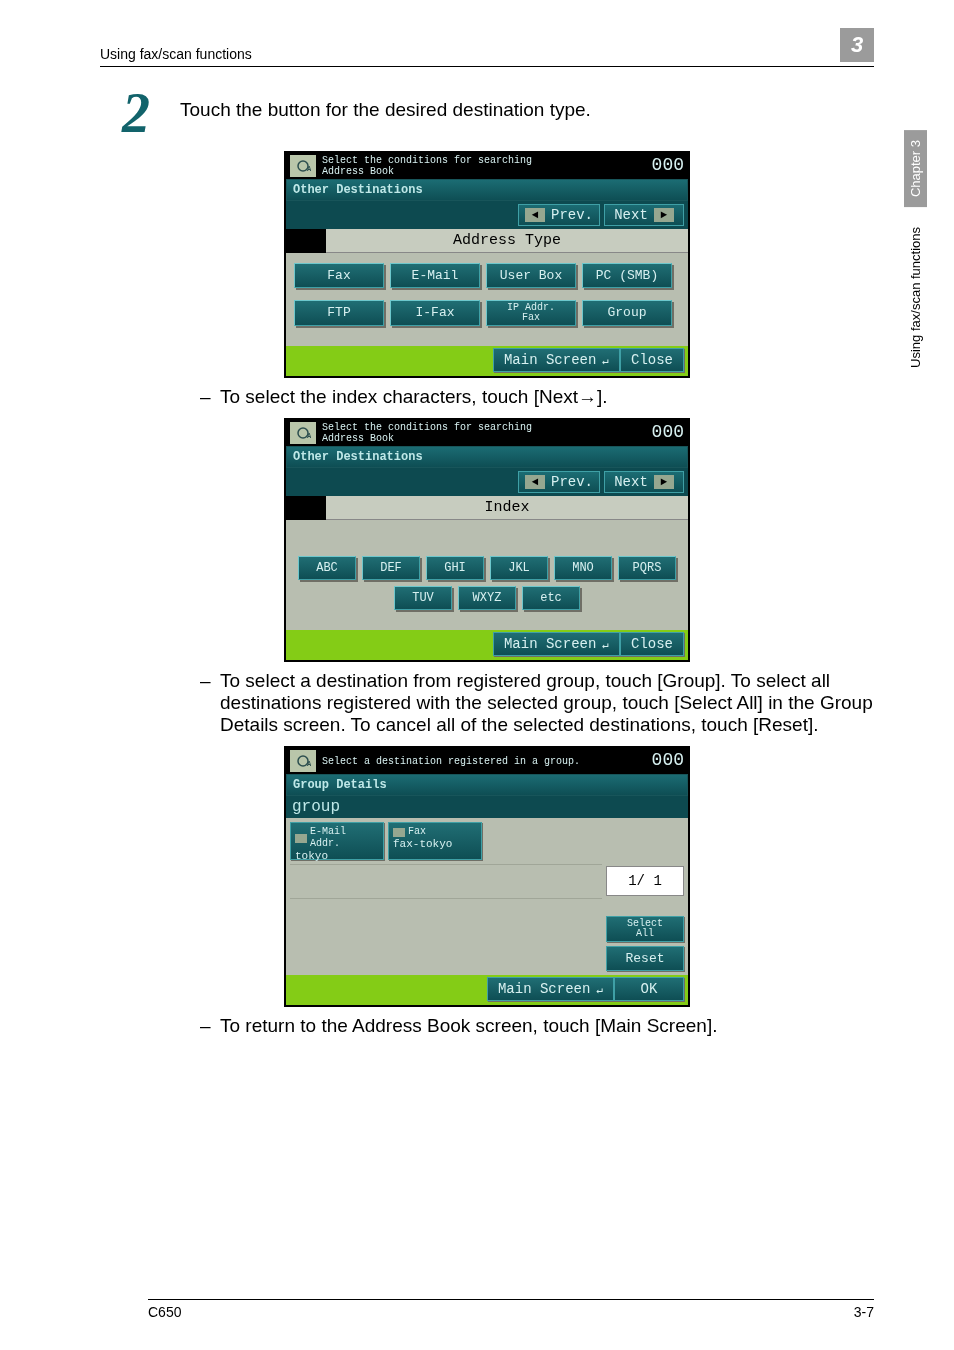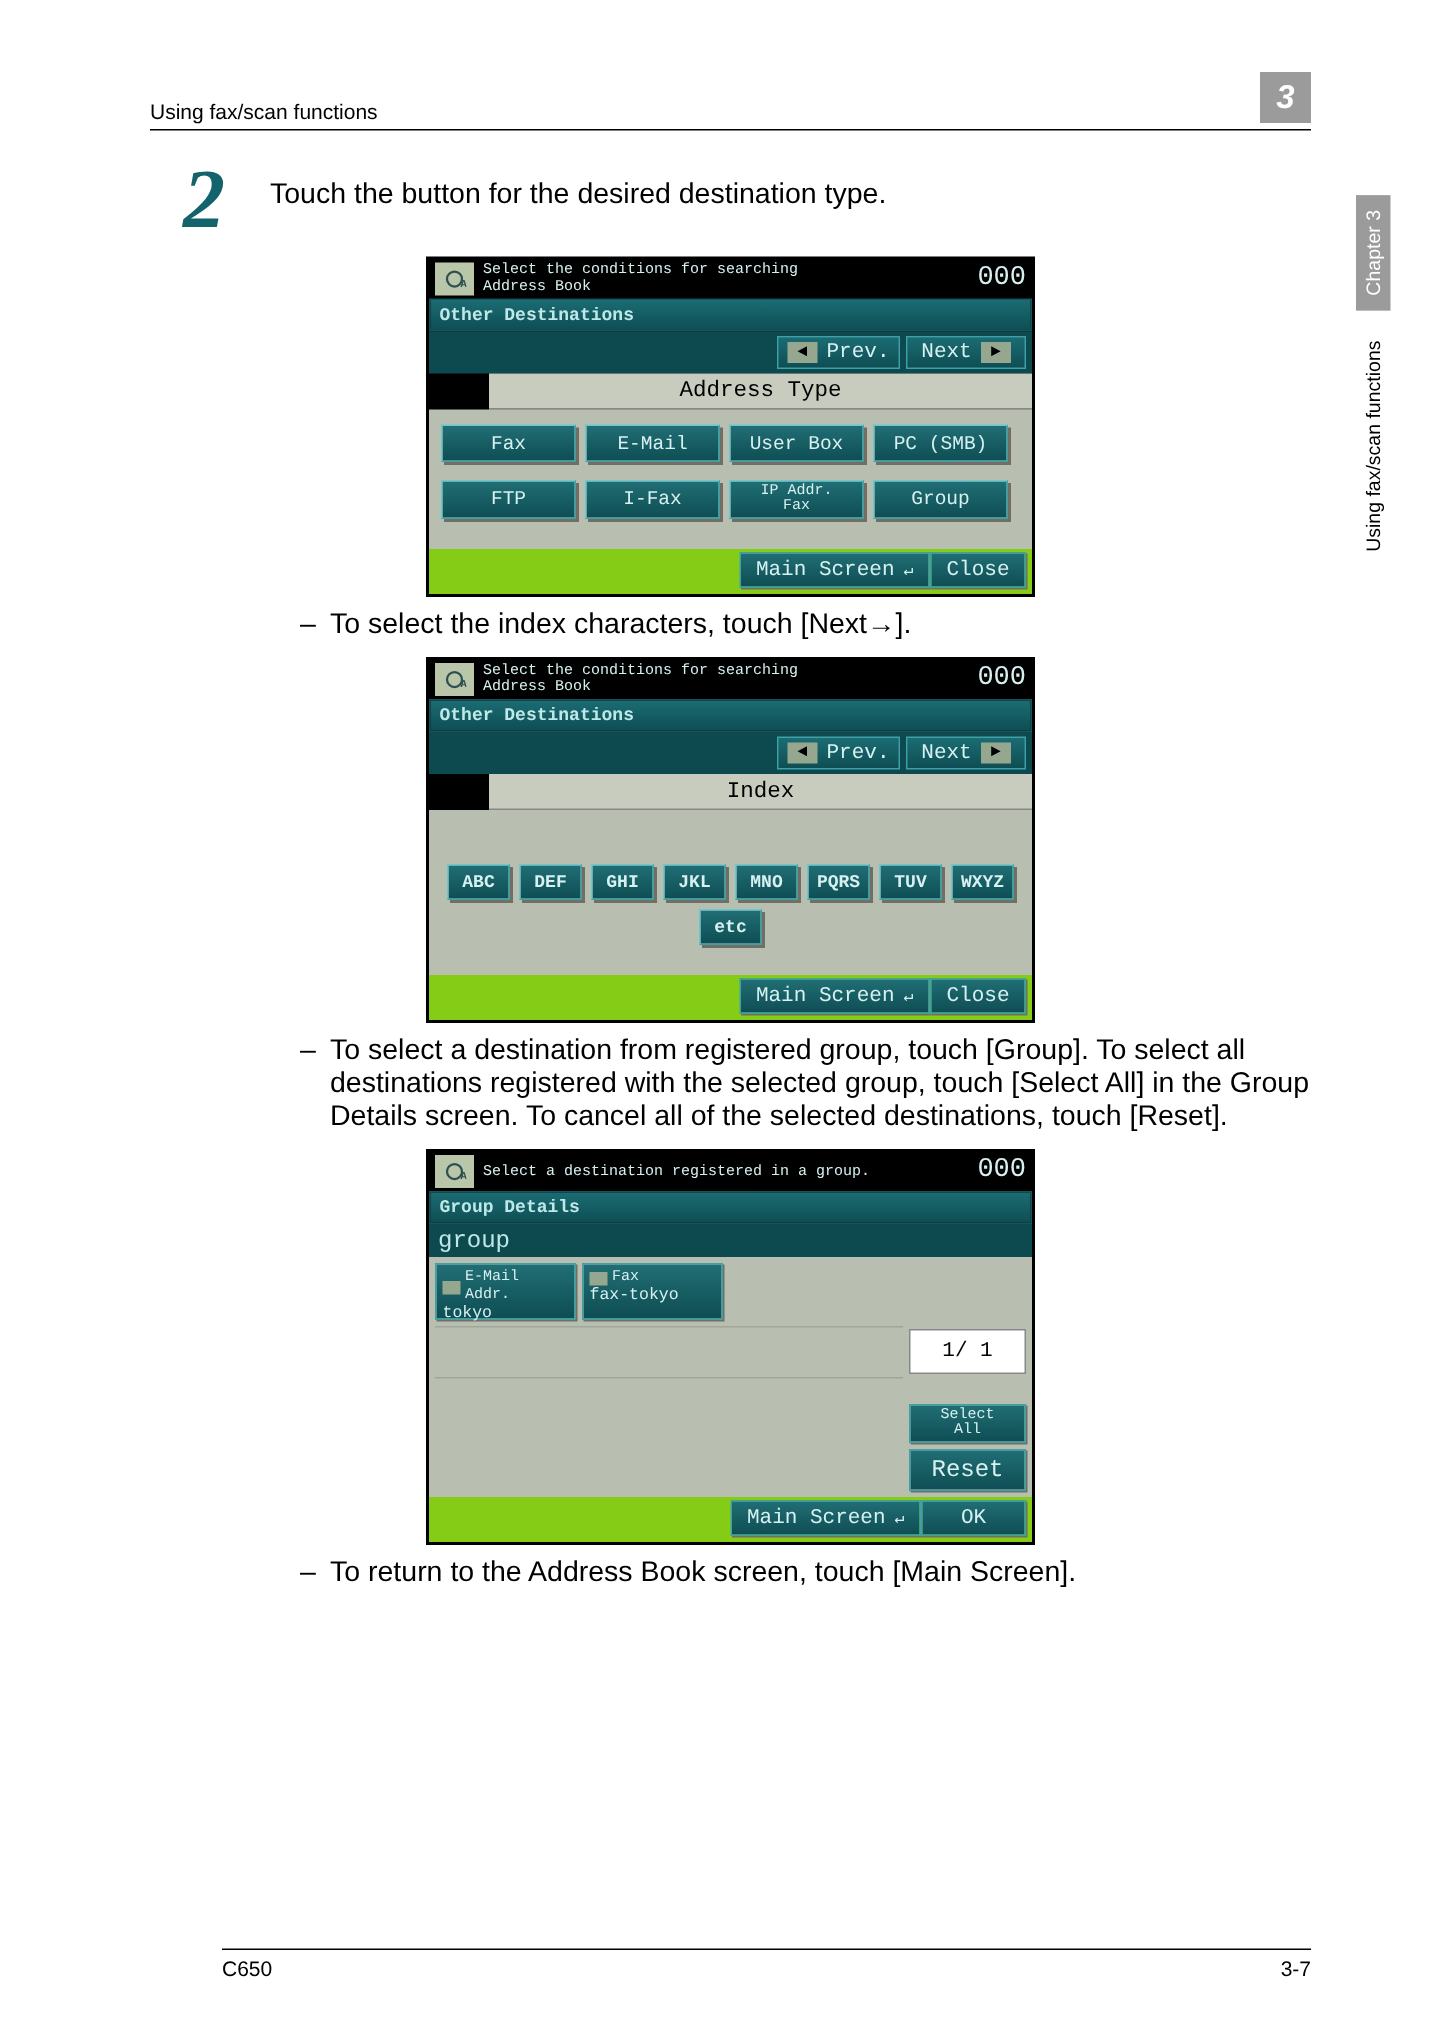--- a/index.html
+++ b/index.html
@@ -7,21 +7,21 @@
     margin: 0;
     padding: 0;
     font-family: Arial, Helvetica, sans-serif;
     background: #fff;
     color: #000;
     width: 954px;
     height: 1350px;
     position: relative;
   }
   .page {
-    padding: 56px 80px 20px 100px;
+    padding: 36px 80px 20px 100px;
     position: relative;
     height: 100%;
   }
   .topbar {
     display: flex;
     justify-content: space-between;
     align-items: flex-end;
     font-size: 14px;
     border-bottom: 1.5px solid #000;
     padding-bottom: 4px;
@@ -205,24 +205,23 @@
     border-top-color: #6dc7cc;
     border-left-color: #6dc7cc;
     color: #d7f0f0;
     font-size: 13px;
     padding: 4px 0;
     width: 90px;
     text-align: center;
     box-shadow: 2px 2px 0 #6f6f66;
   }
   .addr-btn.small {
-    width: 42px;
+    width: 58px;
     font-size: 12px;
     padding: 4px 0;
-    font-weight: bold;
   }
   .ip-btn {
     font-size: 10px;
     line-height: 1;
     padding: 2px 0;
   }
   .panel-footer {
     background: #84cc16;
     display: flex;
     justify-content: flex-end;
@@ -300,21 +299,21 @@
     font-size: 14px;
     text-align: center;
     padding: 6px 2px;
     border: 1px solid #888;
     margin-top: 44px;
   }
   .side-btn {
     background: linear-gradient(#206e74, #0e4e54);
     border: 1px solid #3fa0a6;
     color: #d7f0f0;
-    font-size: 16px;
+    font-size: 13px;
     padding: 4px 2px;
     text-align: center;
     box-shadow: 1px 1px 0 #6f6f66;
   }
   .side-btn.two-line { font-size: 10px; line-height: 1; padding: 2px 2px; }
   .group-blank-row {
     background: #b8beb0;
     height: 30px;
     border-top: 1px solid #a0a698;
   }

